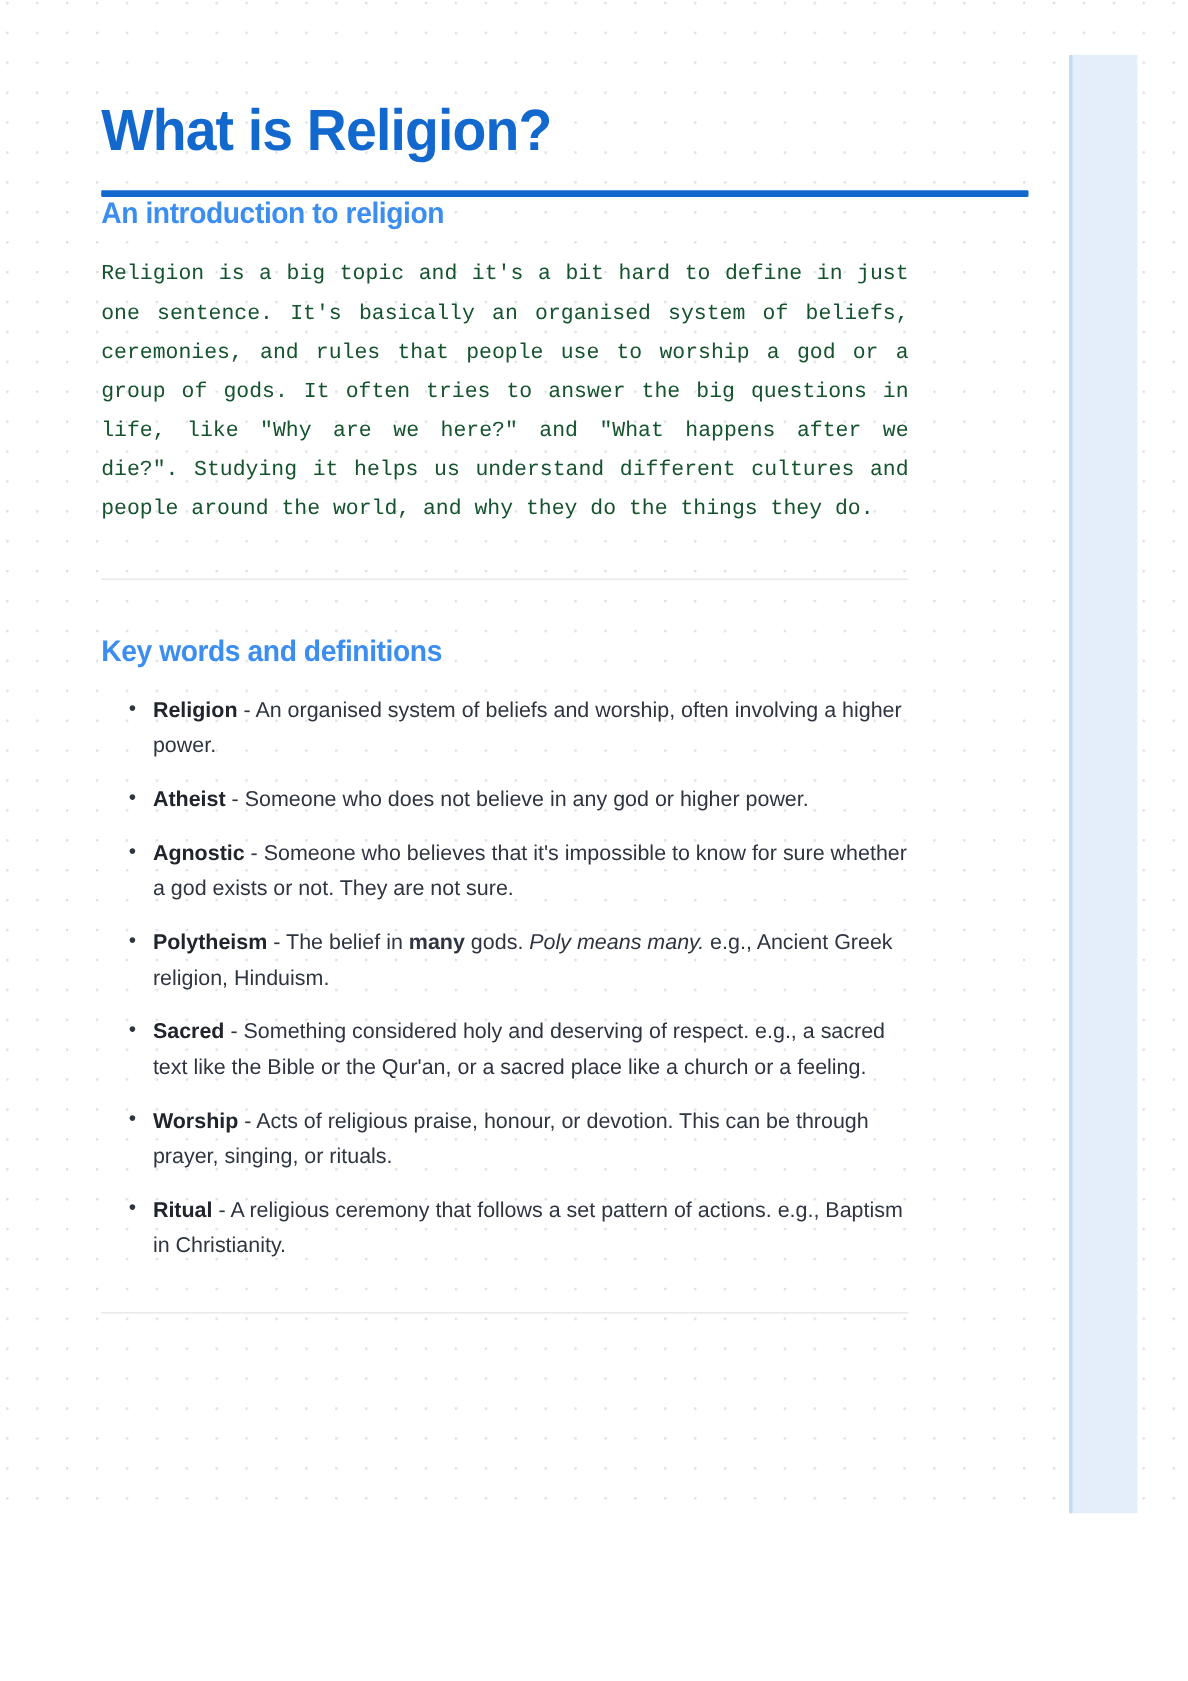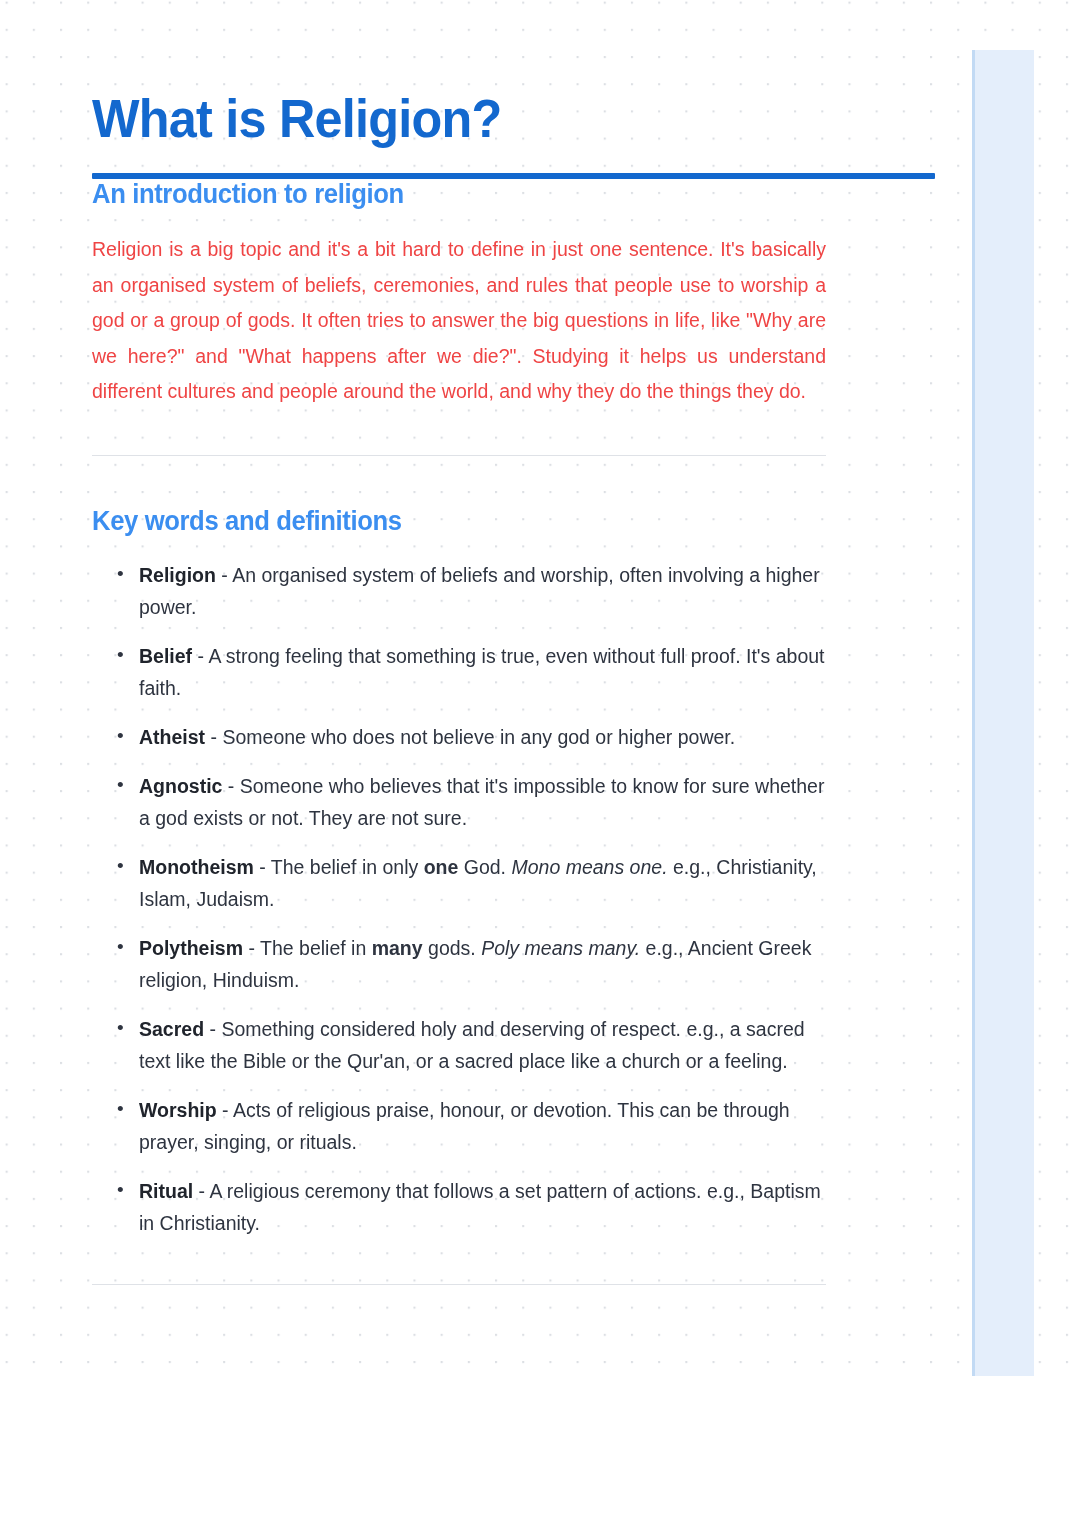--- a/index.html
+++ b/index.html
@@ -92,23 +92,24 @@
   }
 
   .sec-intro    { }
   .sec-keywords { padding-top: 50px; }
   .sec-explore  { padding-top: 46px; }
 
   p.body-text {
     margin: 22px 0 0 0;
     font-size: 19.5px;
     line-height: 35.5px;
-    color: #ef4444;
+    color: #14532d;
     text-align: justify;
     text-justify: inter-word;
+    font-family: Liberation Mono, monospace;
   }
 
   ul.definition-list {
     margin: 22px 0 0 0;
     padding: 0 0 0 33px;
     list-style: none;
   }
 
   ul.definition-list > li {
     position: relative;
@@ -177,24 +178,22 @@
       <h2 class="section-heading">An introduction to religion</h2>
       <p class="body-text">Religion is a big topic and it's a bit hard to define in just one sentence. It's basically an organised system of beliefs, ceremonies, and rules that people use to worship a god or a group of gods. It often tries to answer the big questions in life, like "Why are we here?" and "What happens after we die?". Studying it helps us understand different cultures and people around the world, and why they do the things they do.</p>
     </div>
 
     <hr class="divider divider-keywords">
 
     <div class="sec-keywords">
       <h2 class="section-heading">Key words and definitions</h2>
       <ul class="definition-list" id="definition-list">
           <li><span class="term">Religion</span><span> - </span><span>An organised system of beliefs and worship, often involving a higher power.</span></li>
-          <li><span class="term">Belief</span><span> - </span><span>A strong feeling that something is true, even without full proof. It's about faith.</span></li>
           <li><span class="term">Atheist</span><span> - </span><span>Someone who does not believe in any god or higher power.</span></li>
           <li><span class="term">Agnostic</span><span> - </span><span>Someone who believes that it's impossible to know for sure whether a god exists or not. They are not sure.</span></li>
-          <li><span class="term">Monotheism</span><span> - </span><span>The belief in only </span><span class="strong-inline">one</span><span> God. </span><span class="em">Mono means one.</span><span> e.g., Christianity, Islam, Judaism.</span></li>
           <li><span class="term">Polytheism</span><span> - </span><span>The belief in </span><span class="strong-inline">many</span><span> gods. </span><span class="em">Poly means many.</span><span> e.g., Ancient Greek religion, Hinduism.</span></li>
           <li><span class="term">Sacred</span><span> - </span><span>Something considered holy and deserving of respect. e.g., a sacred text like the Bible or the Qur'an, or a sacred place like a church or a feeling.</span></li>
           <li><span class="term">Worship</span><span> - </span><span>Acts of religious praise, honour, or devotion. This can be through prayer, singing, or rituals.</span></li>
           <li><span class="term">Ritual</span><span> - </span><span>A religious ceremony that follows a set pattern of actions. e.g., Baptism in Christianity.</span></li>
         </ul>
     </div>
 
     <hr class="divider divider-explore">
 
 

